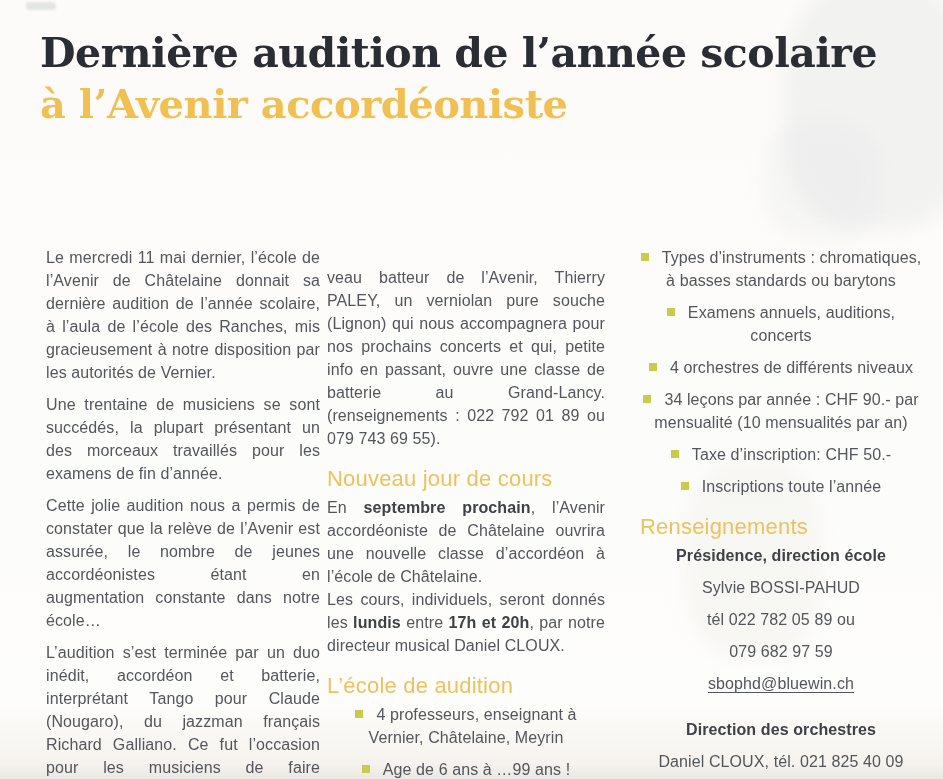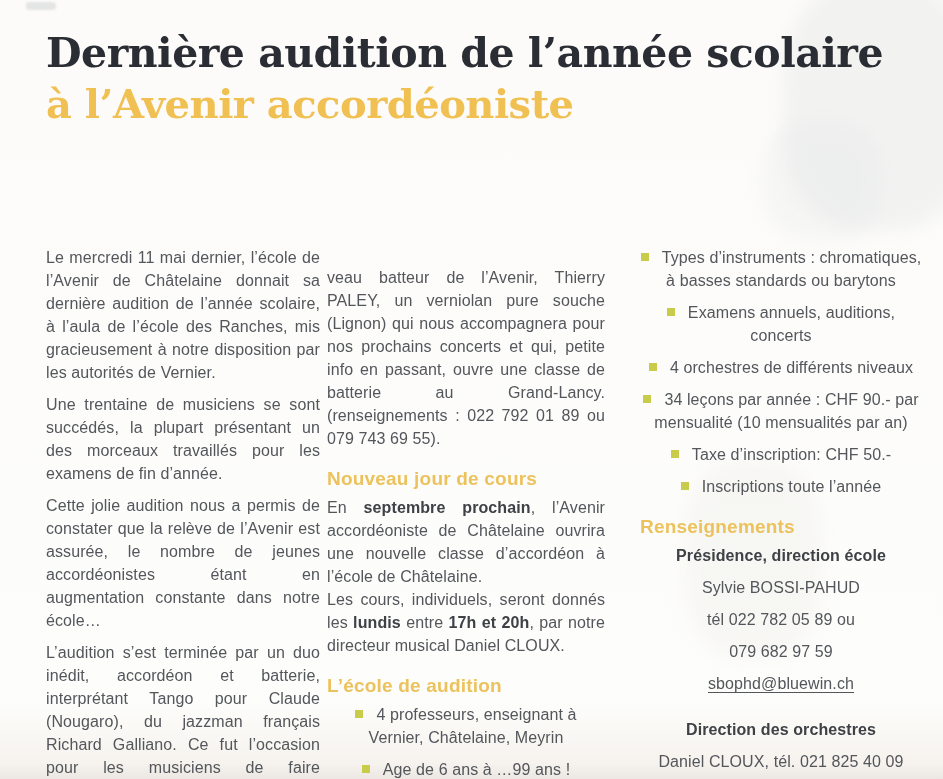--- a/index.html
+++ b/index.html
@@ -14,21 +14,21 @@
     background:linear-gradient(180deg, #fcfbf9 0%, #fdfdfb 90%, #f6f3ee 98%, #ece7e2 100%);
     overflow:hidden;
   }
   
   .blob { position:absolute; border-radius:40%; filter:blur(9px); pointer-events:none; }
   .blob1 { right:-30px; top:-20px; width:190px; height:250px; background:#d9dcde; opacity:.28; }
   .blob2 { right:60px; top:120px; width:120px; height:120px; background:#dfe2e3; opacity:.22; }
   .blob3 { left:26px; top:2px; width:30px; height:8px; background:#c9cbcd; opacity:.45; border-radius:3px; filter:blur(1px); }
   .blob4 { right:120px; bottom:120px; width:140px; height:200px; background:#e3e0da; opacity:.20; }
 
-  .titleblock { position:absolute; left:46px; top:28px; width:860px; }
+  .titleblock { position:absolute; left:40px; top:28px; width:860px; }
   .title-main {
     font-family:"DejaVu Serif", serif;
     font-weight:bold;
     font-size:41px; line-height:50px;
     letter-spacing:-0.5px;
     color:#2a2d33;
     margin:0;
   }
   .title-sub {
     font-family:"DejaVu Serif", serif;
@@ -44,21 +44,21 @@
   .col2 { left:327px; width:278px;margin-top:20px; }
   .col3 { left:640px; width:282px; }
 
   .col p { margin:0 0 9px 0; text-align:justify; }
   .col p.tight { margin-bottom:0; }
   .col3 p, .col p.bullet { text-align:center; }
 
   .b { font-weight:bold; color:#3e4146; }
 
   .sec-heading {
-    font-weight:bold; font-size:19px; line-height:22px;
+    font-weight:normal; font-size:22px; line-height:22px;
     color:#ecc25c; letter-spacing:0.2px;
     margin:18px 0 6px 0;
   }
   .bullet { margin:0 0 3px 0; }
   .sq {
     display:inline-block; width:8px; height:8px;
     background:#c9cb4b; margin-right:13px; vertical-align:2px;
   }
   .contact-title { font-weight:bold; color:#3e4146; margin:0; }
   .contact-line { margin:0; }

